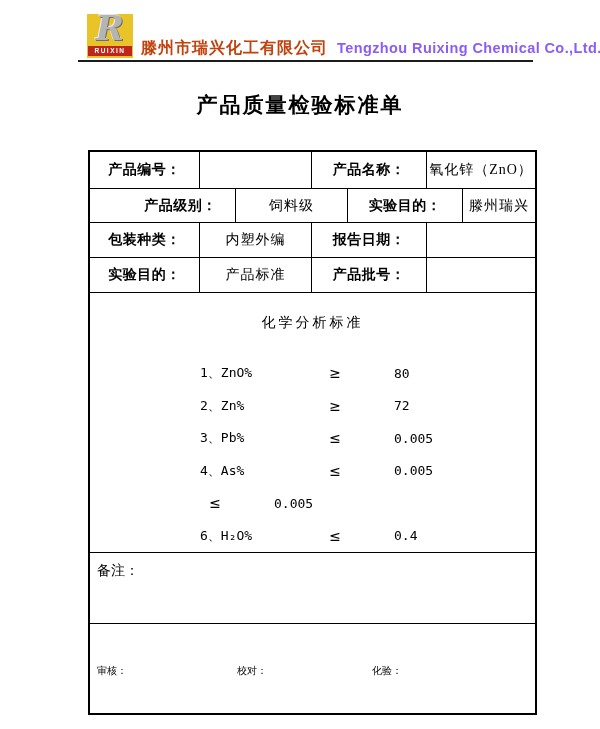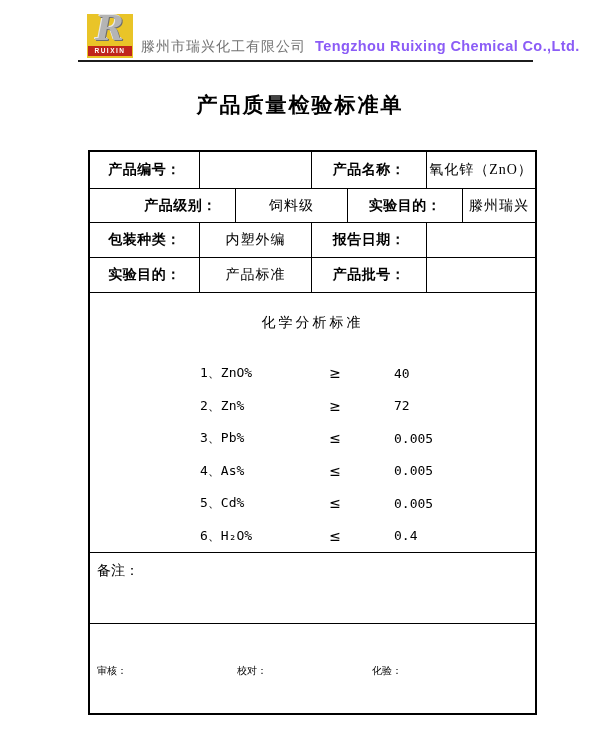--- a/index.html
+++ b/index.html
@@ -16,22 +16,22 @@
     font-family:"DejaVu Serif","Liberation Serif",serif; font-style:italic; font-weight:bold;
     font-size:34px; color:#b4b4b4; text-shadow:1px 1px 0 #6e6e6e, -1px -1px 0 #e8e8e8;
   }
   .logo-band {
     position:absolute; left:1px; right:1px; bottom:2px; height:10px; background:#C0251B;
     color:#fff; font-weight:bold; font-size:6.5px; line-height:10px; text-align:center;
     letter-spacing:1.5px; font-family:"Liberation Sans","DejaVu Sans",sans-serif;
   }
   .company { position:absolute; left:141px; top:38px; display:flex; align-items:baseline; white-space:nowrap; }
   .company-cn {
-    font-family:"Liberation Serif","DejaVu Serif",serif; font-weight:normal;
-    font-size:14px; color:#737373; letter-spacing:1px;
+    font-family:"Liberation Serif","DejaVu Serif",serif; font-weight:bold;
+    font-size:16px; color:#c2410c; letter-spacing:1px;
   }
   .company-en {
     margin-left:9px; font-weight:bold; font-size:14.5px; color:#8b5cf6; letter-spacing:0.4px;
   }
   .header-rule { position:absolute; left:78px; top:60px; width:455px; height:2px; background:#1c1c1c; }
   
   .doc-title {
     position:absolute; left:0; top:91px; width:600px; text-align:center;
     font-weight:bold; font-size:21px; letter-spacing:2px;
   }
@@ -121,21 +121,21 @@
       <div class="cell c4 val"></div>
     </div>
 
     <div class="chem-section">
       <div class="chem-title">化学分析标准</div>
       <div class="chem-items">
         <div class="chem-item">
           <span class="chem-spacer"></span>
           <span class="chem-label">1、ZnO%</span>
           <span class="chem-op">≥</span>
-          <span class="chem-value">40</span>
+          <span class="chem-value">80</span>
         </div>
         <div class="chem-item">
           <span class="chem-spacer"></span>
           <span class="chem-label">2、Zn%</span>
           <span class="chem-op">≥</span>
           <span class="chem-value">72</span>
         </div>
         <div class="chem-item">
           <span class="chem-spacer"></span>
           <span class="chem-label">3、Pb%</span>
@@ -143,21 +143,20 @@
           <span class="chem-value">0.005</span>
         </div>
         <div class="chem-item">
           <span class="chem-spacer"></span>
           <span class="chem-label">4、As%</span>
           <span class="chem-op">≤</span>
           <span class="chem-value">0.005</span>
         </div>
         <div class="chem-item">
           <span class="chem-spacer"></span>
-          <span class="chem-label">5、Cd%</span>
           <span class="chem-op">≤</span>
           <span class="chem-value">0.005</span>
         </div>
         <div class="chem-item">
           <span class="chem-spacer"></span>
           <span class="chem-label">6、H₂O%</span>
           <span class="chem-op">≤</span>
           <span class="chem-value">0.4</span>
         </div>
       </div>

